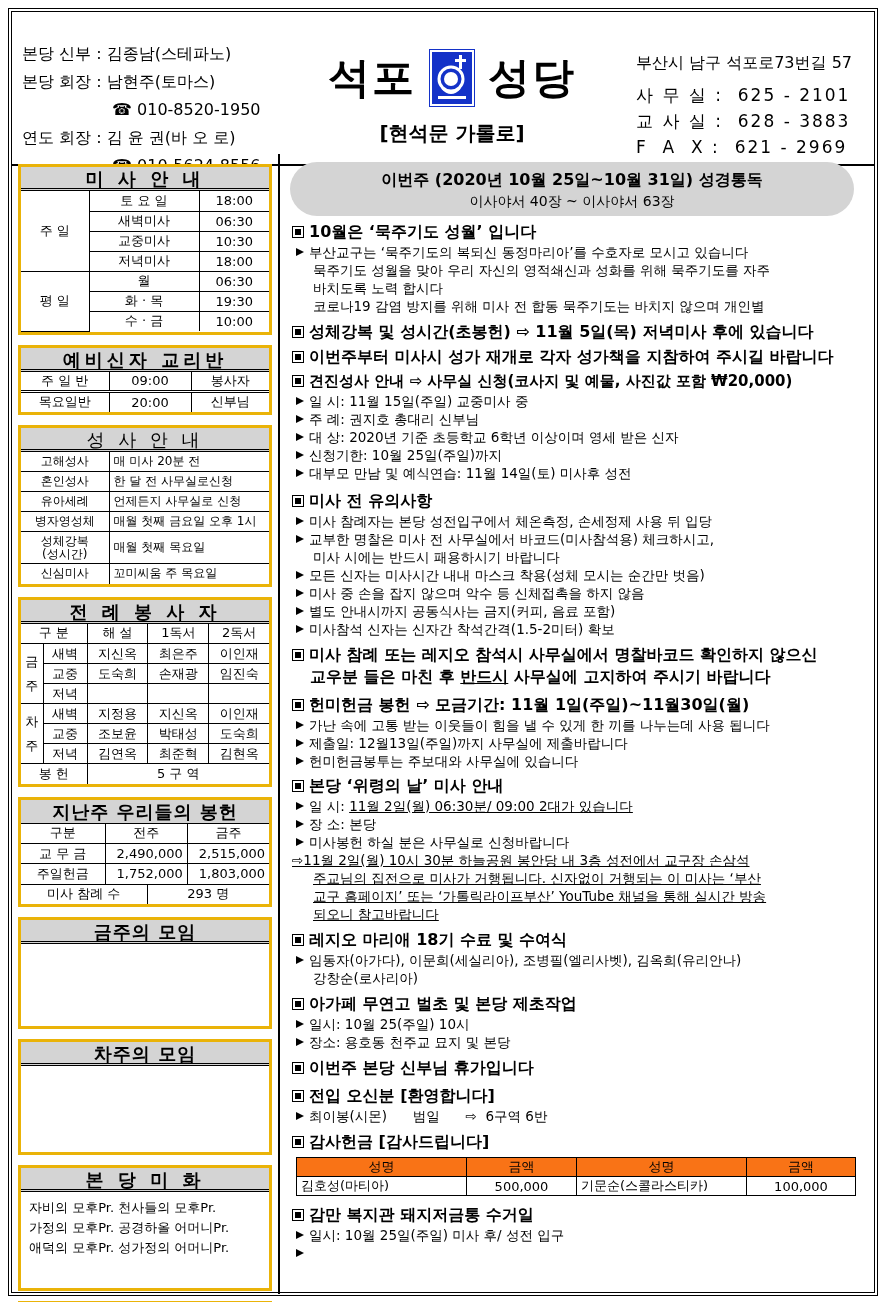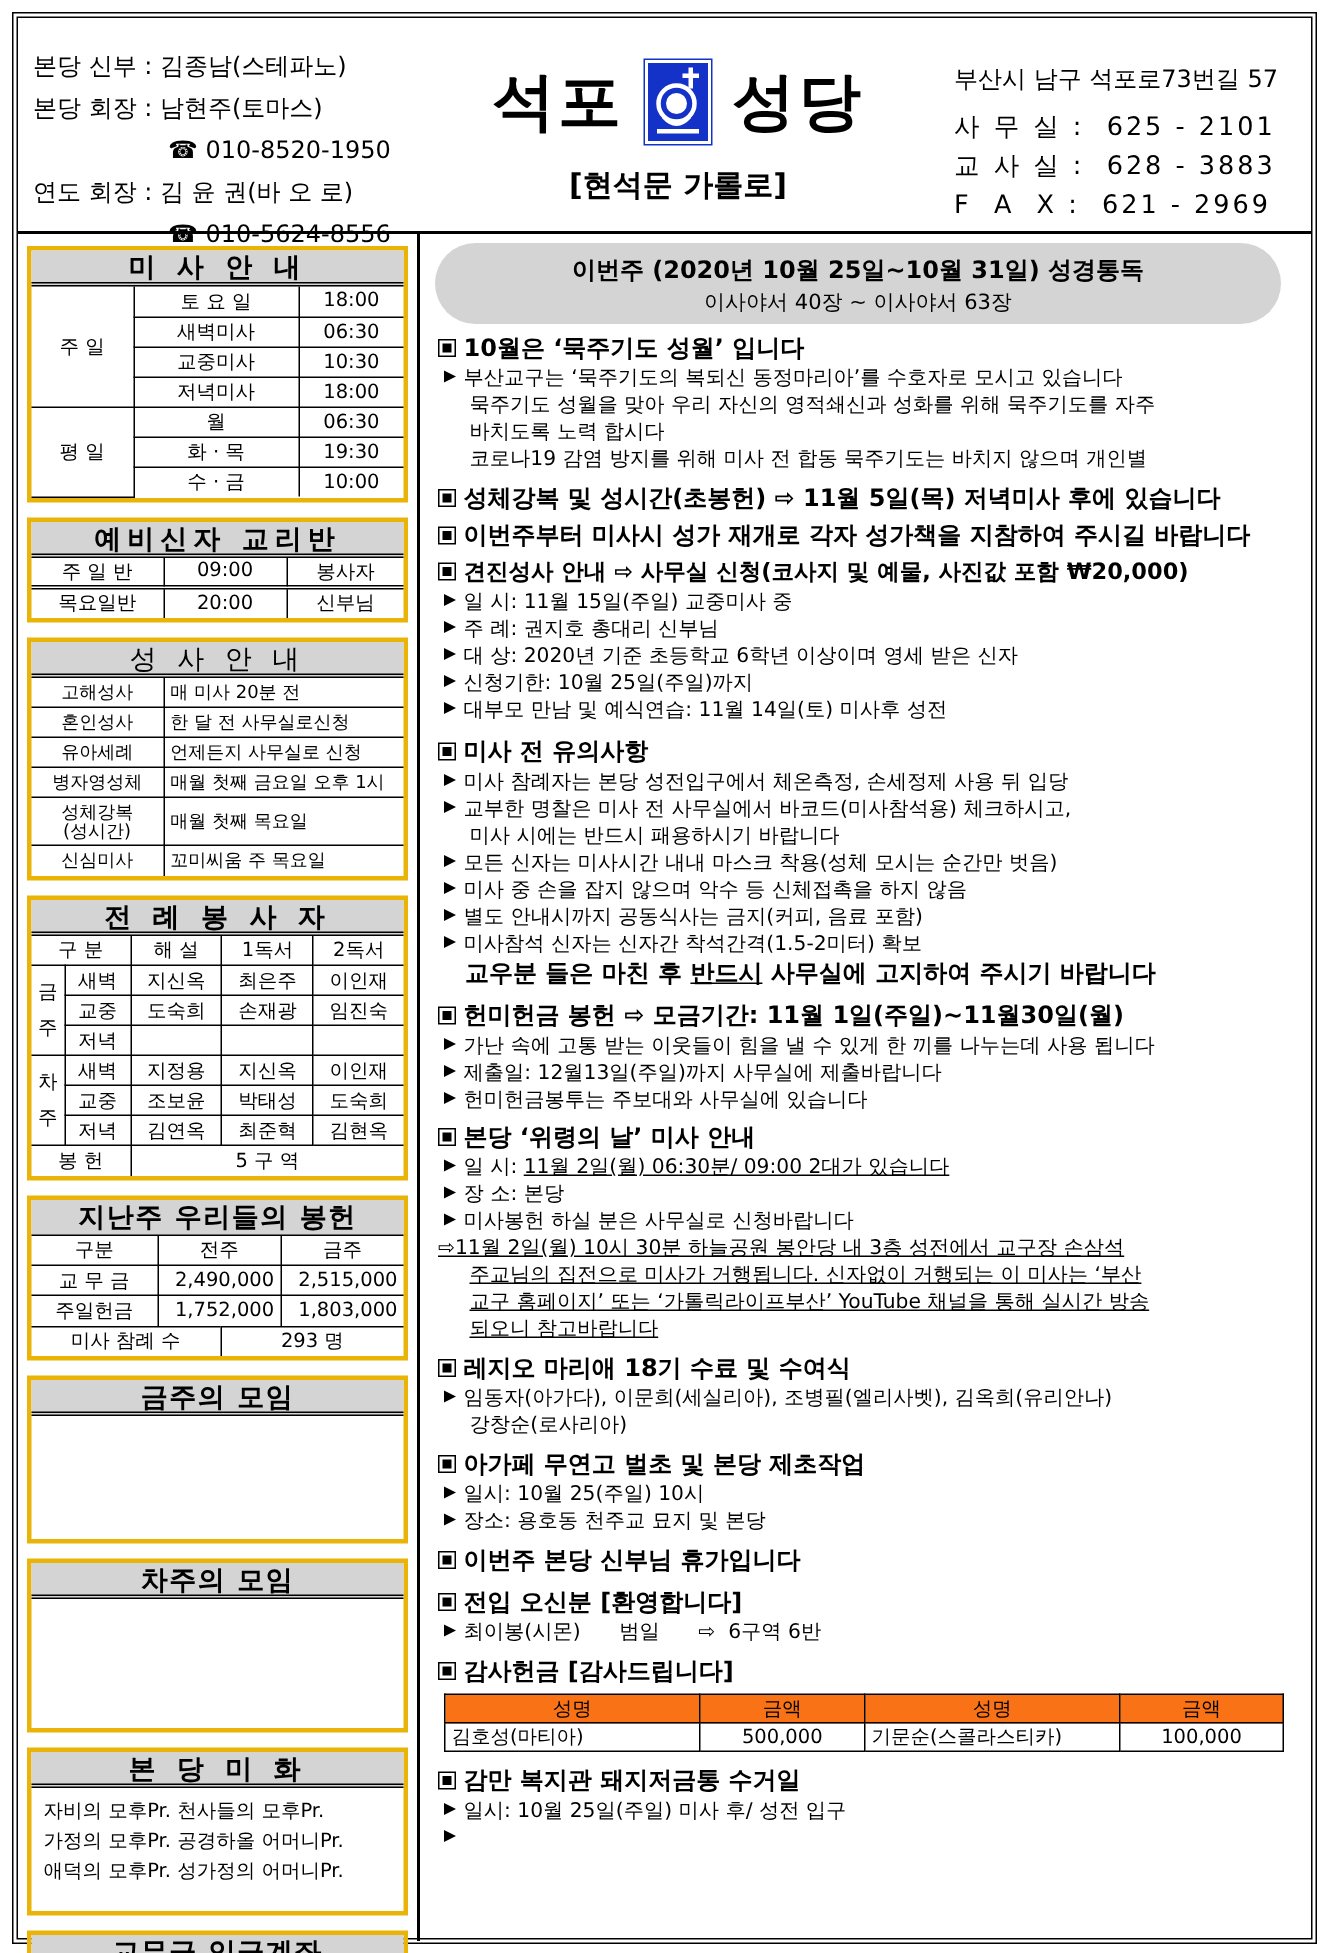--- a/index.html
+++ b/index.html
@@ -1,19 +1,19 @@
 <!DOCTYPE html>
 <html><head>
 <meta charset="utf-8">
 <style>
   * { box-sizing: border-box; margin: 0; padding: 0; }
   html, body { width: 885px; height: 1302px; background: #fff; }
   body { font-family: "DejaVu Sans", "Liberation Sans", sans-serif; color: #000; position: relative; overflow: hidden; }
   .page { position: absolute; left: 8px; top: 8px; width: 870px; height: 1288px; border: 3px double #000; border-width: 4px; border-style: double; }
-  .header { position: absolute; left: 0; top: 4px; width: 100%; height: 140px; border-bottom: 2px solid #000; }
+  .header { position: absolute; left: 0; top: 14px; width: 100%; height: 140px; border-bottom: 2px solid #000; }
   .hdr-left { position: absolute; left: 10px; top: 14px; font-size: 16px; line-height: 28px; }
   .hdr-left .ind { padding-left: 90px; }
   .hdr-center { position: absolute; left: 310px; top: 24px; width: 260px; text-align: center; }
   .title-row { display: flex; align-items: center; justify-content: center; gap: 14px; font-size: 42px; font-weight: bold; letter-spacing: 2px; }
   .logo { width: 44px; height: 56px; background: #1432c8; border: 2px solid #fff; outline: 1px solid #1432c8; position: relative; }
   .logo svg { position: absolute; left: 0; top: 0; }
   .subtitle { font-size: 20px; font-weight: bold; margin-top: 14px; }
   .hdr-right { position: absolute; right: 22px; top: 24px; font-size: 16px; line-height: 26px; text-align: left; }
   .hdr-right .addr { margin-bottom: 6px; }
   .hdr-right .tel { font-size: 17px; letter-spacing: 2px; white-space: pre; }
@@ -26,21 +26,21 @@
   .box-title.light { font-weight: normal; }
   table.grid { width: 100%; border-collapse: collapse; font-size: 13px; }
   table.grid td { border: 1px solid #000; text-align: center; height: 20px; padding: 0 2px; }
   table.grid tr:first-child td { border-top: none; }
   table.grid td:first-child { border-left: none; }
   table.grid td:last-child { border-right: none; }
   table.grid tr:last-child td { border-bottom: none; }
   .lft { text-align: left !important; padding-left: 4px !important; }
   .rgt { text-align: right !important; padding-right: 4px !important; }
   .empty-box { height: 82px; }
-  .mihwa { padding: 6px 8px; font-size: 13px; line-height: 20px; height: 82px; }
+  .mihwa { padding: 6px 8px; font-size: 13px; line-height: 20px; height: 96px; }
 
   .banner { margin: 8px 20px 0 8px; height: 54px; background: #d4d4d4; border-radius: 27px; text-align: center; padding-top: 8px; }
   .banner .b1 { font-size: 16px; font-weight: bold; }
   .banner .b2 { font-size: 14px; margin-top: 2px; }
 
   .sec { margin-left: 10px; }
   .sec-h { font-size: 16px; font-weight: bold; line-height: 22px; margin-top: 5px; white-space: nowrap; }
   .sq { display: inline-block; width: 12px; height: 12px; border: 1px solid #000; position: relative; vertical-align: -1px; margin-right: 5px; }
   .sq::after { content: ""; position: absolute; left: 2px; top: 2px; width: 6px; height: 6px; background: #000; }
   .item { font-size: 13.5px; line-height: 18px; padding-left: 4px; white-space: nowrap; }
@@ -327,20 +327,21 @@
       <div class="item"><span class="tri"></span><span>미사 참례자는 본당 성전입구에서 체온측정, 손세정제 사용 뒤 입당</span></div>
       <div class="item"><span class="tri"></span><span>교부한 명찰은 미사 전 사무실에서 바코드(미사참석용) 체크하시고,</span></div>
       <div class="item cont">미사 시에는 반드시 패용하시기 바랍니다</div>
       <div class="item"><span class="tri"></span><span>모든 신자는 미사시간 내내 마스크 착용(성체 모시는 순간만 벗음)</span></div>
       <div class="item"><span class="tri"></span><span>미사 중 손을 잡지 않으며 악수 등 신체접촉을 하지 않음</span></div>
       <div class="item"><span class="tri"></span><span>별도 안내시까지 공동식사는 금지(커피, 음료 포함)</span></div>
       <div class="item"><span class="tri"></span><span>미사참석 신자는 신자간 착석간격(1.5-2미터) 확보</span></div>
     </div>
 
     <div class="sec">
+      <div class="sec-h" style="margin-top:6px"><span class="sq"></span><span>미사 참례 또는 레지오 참석시 사무실에서 명찰바코드 확인하지 않으신</span></div>
       <div class="sec-h" style="margin-top:0;padding-left:18px"><span>교우분 들은 마친 후 </span><span class="u">반드시</span><span> 사무실에 고지하여 주시기 바랍니다</span></div>
     </div>
 
     <div class="sec">
       <div class="sec-h" style="margin-top:6px"><span class="sq"></span><span>헌미헌금 봉헌 ⇨ 모금기간: 11월 1일(주일)~11월30일(월)</span></div>
       <div class="item"><span class="tri"></span><span>가난 속에 고통 받는 이웃들이 힘을 낼 수 있게 한 끼를 나누는데 사용 됩니다</span></div>
       <div class="item"><span class="tri"></span><span>제출일: 12월13일(주일)까지 사무실에 제출바랍니다</span></div>
       <div class="item"><span class="tri"></span><span>헌미헌금봉투는 주보대와 사무실에 있습니다</span></div>
     </div>
 

